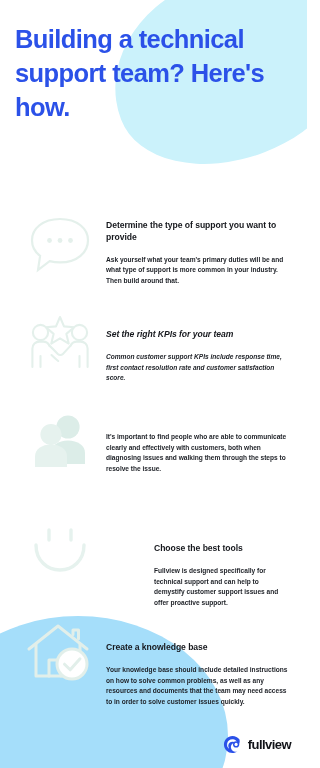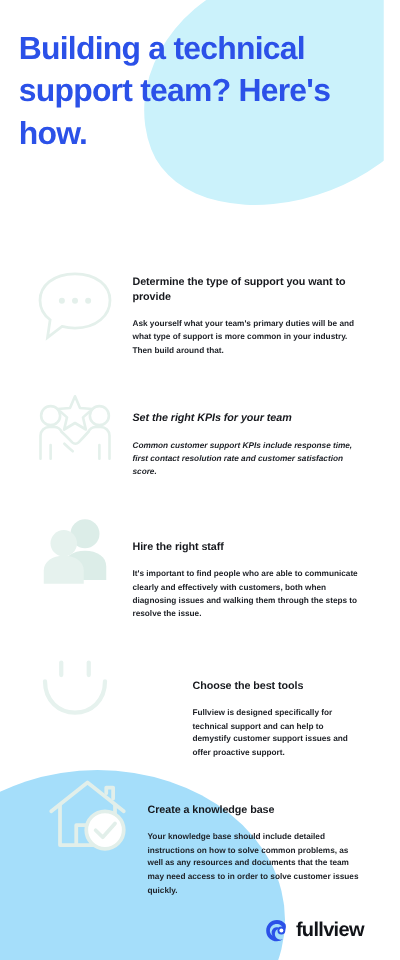--- a/index.html
+++ b/index.html
@@ -121,39 +121,39 @@
 
   
   .step--determine { min-height: 92px; }
   .step--determine .step-body { padding-top: 8px; }
   .step--kpi { min-height: 88px; font-style: italic; }
   .step--kpi .step-body { padding-top: 16px; }
   .step--hire { min-height: 104px; }
   .step--hire .step-body { padding-top: 22px; }
   .step--tools { min-height: 88px; gap: 48px; }
   .step--tools .step-body { padding-top: 20px; }
-  .step--kb { min-height: 100px; margin-left: 12px; }
+  .step--kb { min-height: 100px; }
   .step--kb .step-body { padding-top: 22px; }
 
   
   .footer {
     position: absolute;
     right: 16px;
     bottom: 14px;
     display: flex;
     align-items: center;
     gap: 6px;
     z-index: 3;
   }
 
   .logo-mark { width: 19px; height: 19px; display: block; }
 
   .logo-word {
     color: #111318;
-    font-size: 16px;
+    font-size: 13px;
     font-weight: bold;
     letter-spacing: -0.55px;
     line-height: 1;
   }
 </style>
 </head>
 <body>
 
 <div class="blob-layer">
   <div class="blob-top"></div>
@@ -204,21 +204,20 @@
     <div class="step step--hire">
       <div class="step-icon">
         <svg width="66" height="60" viewBox="0 0 66 60" fill="none">
           <circle cx="41" cy="15" r="11.6" fill="#DCEDE8"></circle>
           <path d="M24 52 V41 C24 33.5 31.3 28.6 41 28.6 C50.7 28.6 58 33.5 58 41 V52 Z" fill="#DCEDE8"></path>
           <circle cx="24" cy="22.6" r="10.6" fill="#E6F2EE"></circle>
           <path d="M8 55 V44.4 C8 37.4 14.8 32.6 24 32.6 C33.2 32.6 40 37.4 40 44.4 V55 Z" fill="#E6F2EE"></path>
         </svg>
       </div>
       <div class="step-body">
-        <div class="step-title">Hire the right staff</div>
         <div class="step-text">It's important to find people who are able to communicate clearly and effectively with customers, both when diagnosing issues and walking them through the steps to resolve the issue.</div>
       </div>
     </div>
 
     <div class="step step--tools">
       <div class="step-icon">
         <svg width="64" height="52" viewBox="0 0 64 52" fill="none">
           <path d="M21 5 V15" stroke="#E6F2EE" stroke-width="3.4" stroke-linecap="round"></path>
           <path d="M43 5 V15" stroke="#E6F2EE" stroke-width="3.4" stroke-linecap="round"></path>
           <path d="M8 20 C8 35.5 19 45 32 45 C45 45 56 35.5 56 20" stroke="#E6F2EE" stroke-width="3.4" fill="none" stroke-linecap="round"></path>

